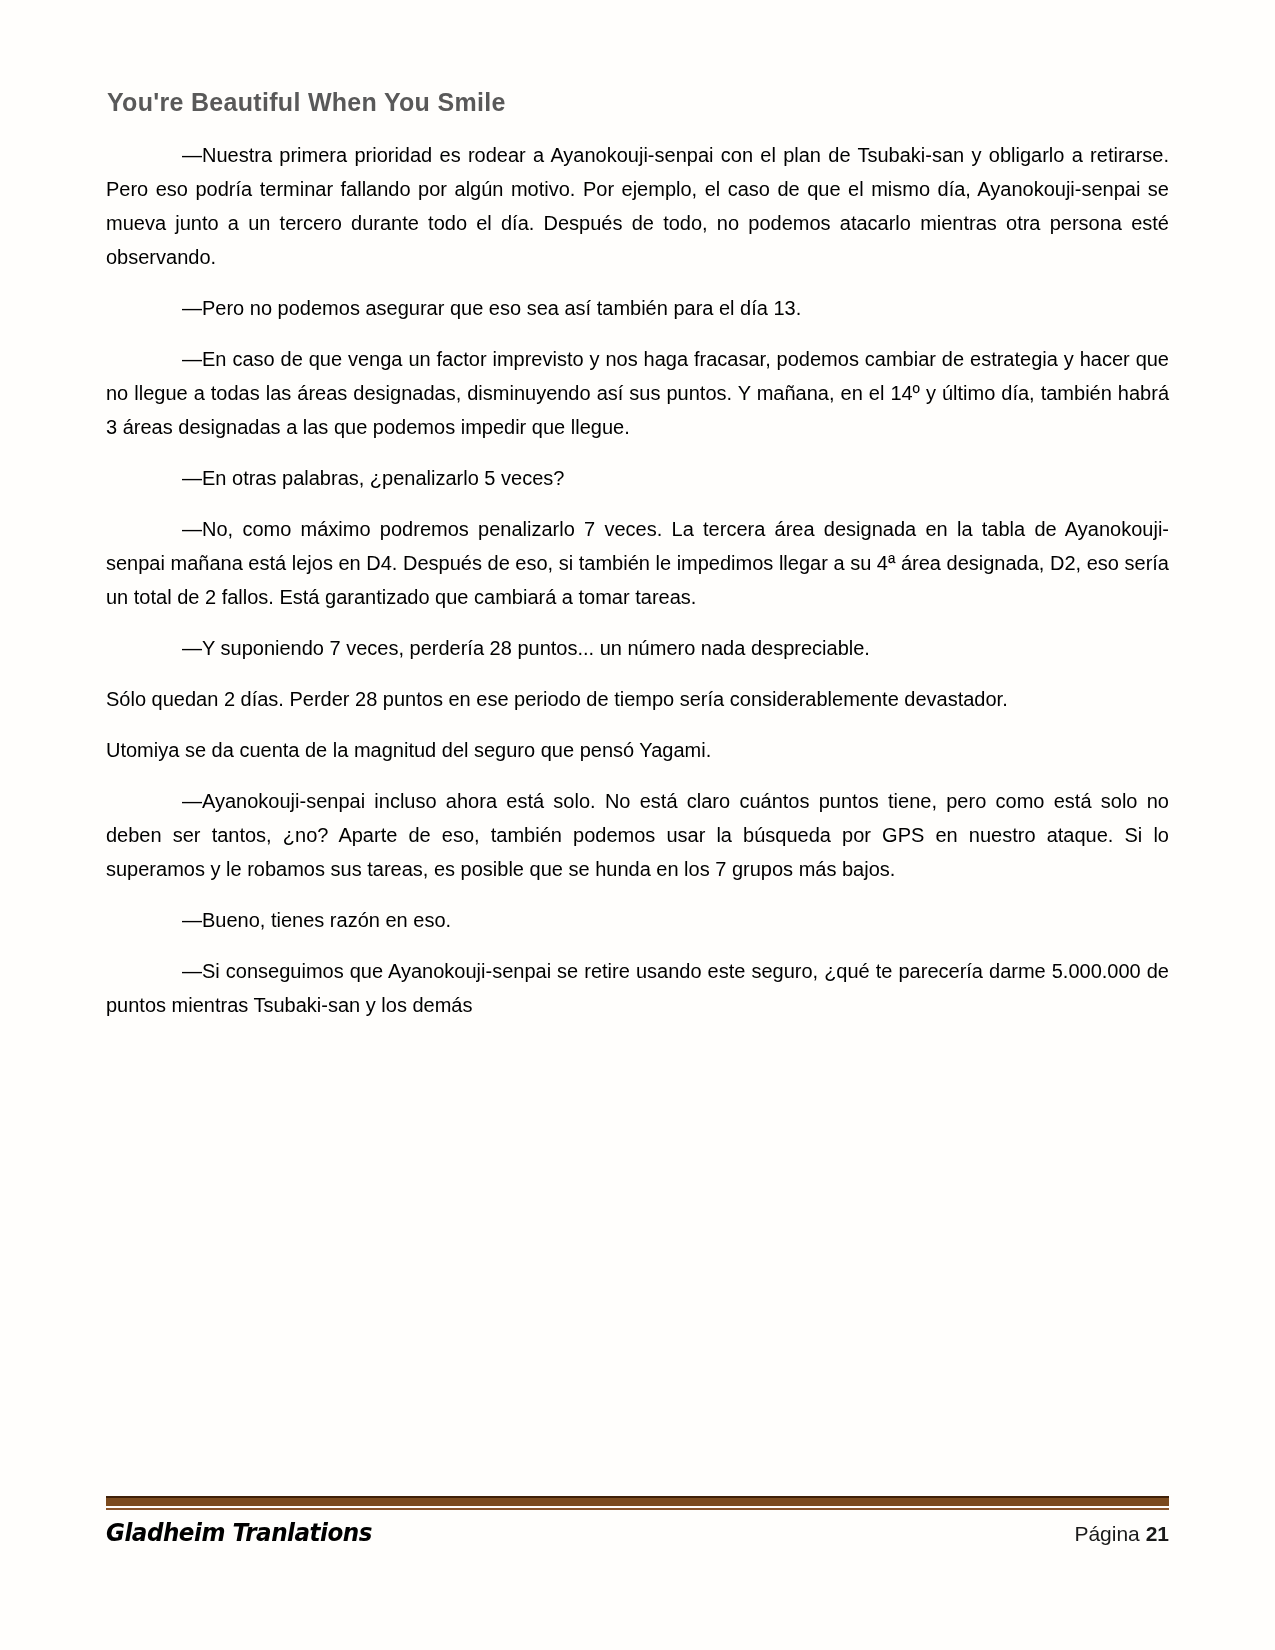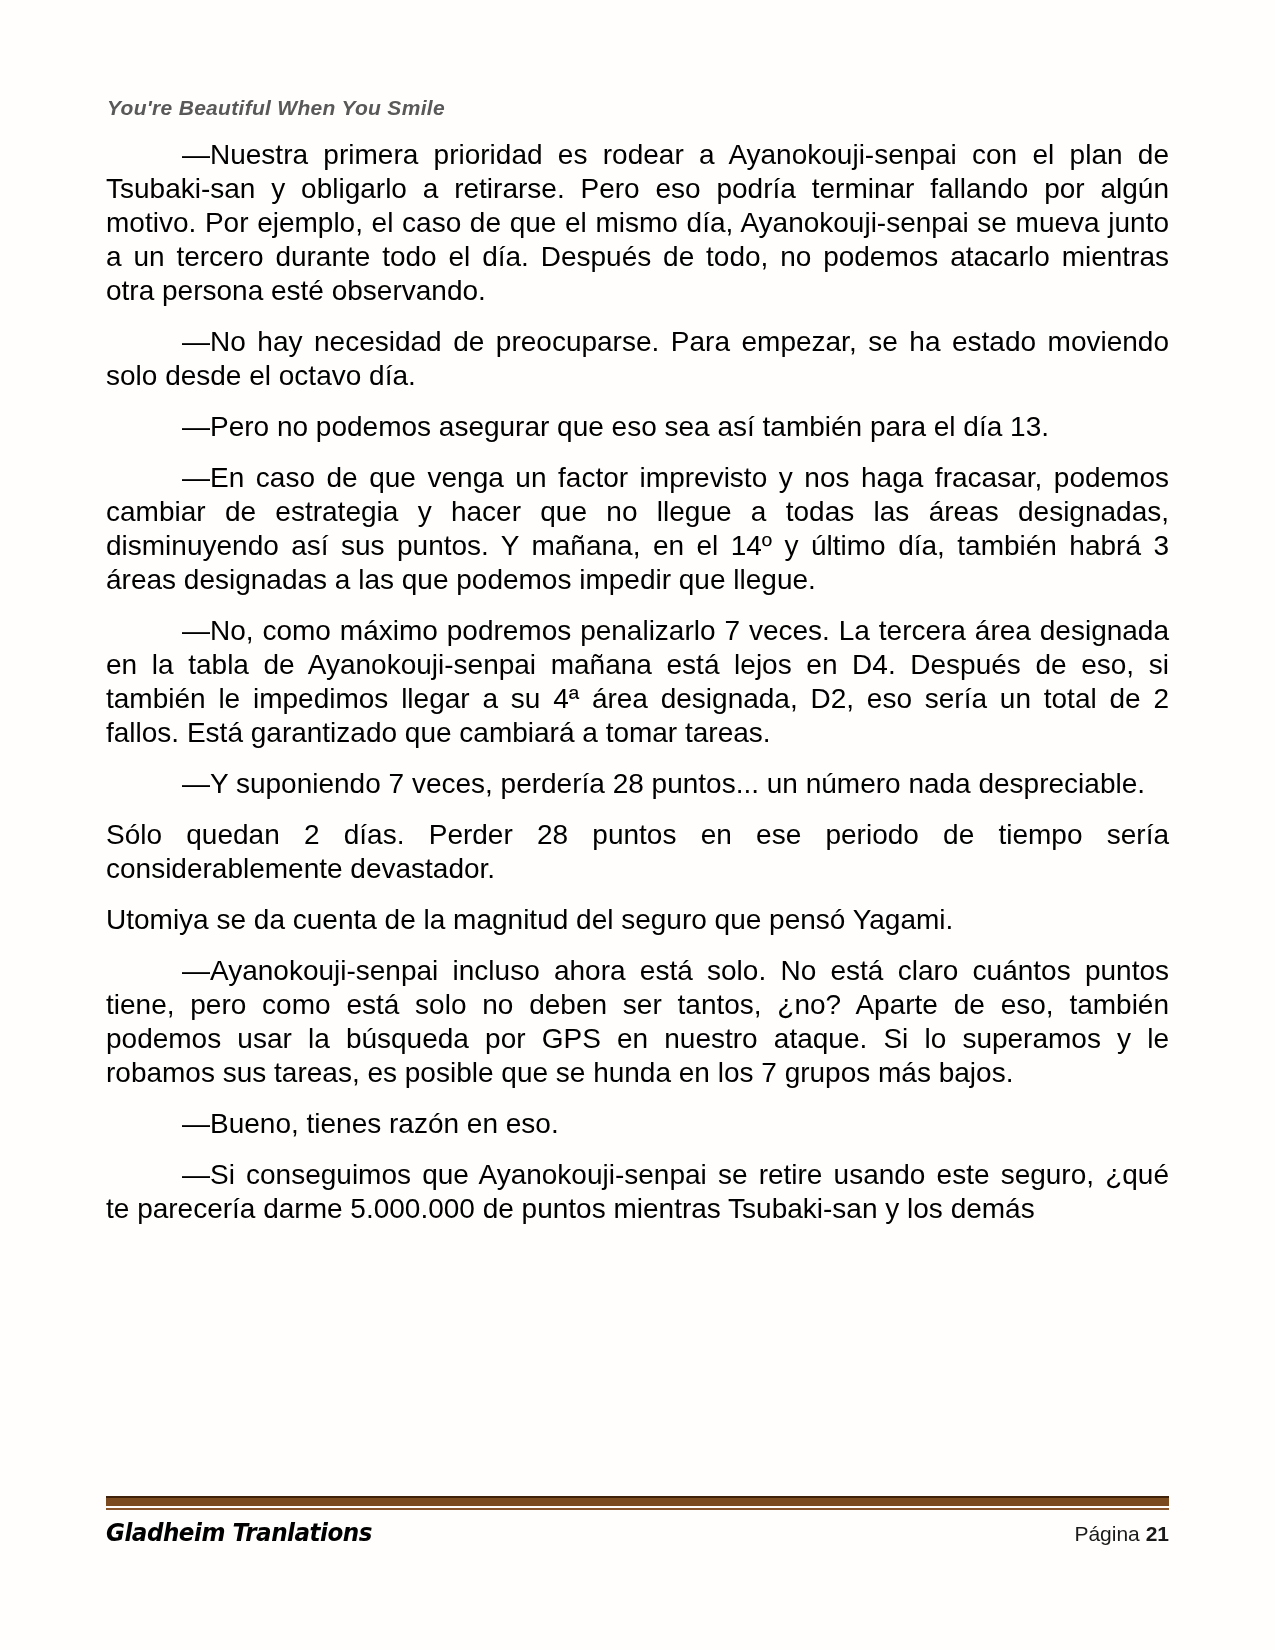--- a/index.html
+++ b/index.html
@@ -11,37 +11,36 @@
     position: relative;
     width: 1275px;
     height: 1650px;
     background: var(--page-bg, #fffefc);
     font-family: "Liberation Sans", sans-serif;
     color: var(--text-color, #000000);
     overflow: hidden;
   }
   .running-header {
     position: absolute;
-    top: 96px;
+    top: 88px;
     left: 107px;
-    font-size: 21px;
+    font-size: 25px;
     font-weight: bold;
-    font-style: italic;
     color: var(--header-gray, #595959);
     letter-spacing: 0.3px;
   }
   .content {
     position: absolute;
     top: 138px;
     left: 106px;
     width: 1063px;
   }
   .content p {
     margin: 0 0 17px 0;
-    font-size: 28px;
+    font-size: 20px;
     line-height: 34px;
     text-align: justify;
     color: var(--text-color, #000000);
   }
   .content p.indent {
     text-indent: 76px;
   }
   .page-footer {
     position: absolute;
     top: 1496px;
@@ -90,23 +89,23 @@
 </head>
 <body>
 
 <div class="page">
 
   <div class="running-header">You're Beautiful When You Smile</div>
 
   <div class="content">
 
   <p class="indent">—Nuestra primera prioridad es rodear a Ayanokouji-senpai con el plan de Tsubaki-san y obligarlo a retirarse. Pero eso podría terminar fallando por algún motivo. Por ejemplo, el caso de que el mismo día, Ayanokouji-senpai se mueva junto a un tercero durante todo el día. Después de todo, no podemos atacarlo mientras otra persona esté observando.</p>
-      <p class="indent">—No hay necesidad de preocuparse. Para empezar, se ha estado moviendo solo desde el octavo día.</p>
       <p class="indent">—Pero no podemos asegurar que eso sea así también para el día 13.</p>
       <p class="indent">—En caso de que venga un factor imprevisto y nos haga fracasar, podemos cambiar de estrategia y hacer que no llegue a todas las áreas designadas, disminuyendo así sus puntos. Y mañana, en el 14º y último día, también habrá 3 áreas designadas a las que podemos impedir que llegue.</p>
+      <p class="indent">—En otras palabras, ¿penalizarlo 5 veces?</p>
       <p class="indent">—No, como máximo podremos penalizarlo 7 veces. La tercera área designada en la tabla de Ayanokouji-senpai mañana está lejos en D4. Después de eso, si también le impedimos llegar a su 4ª área designada, D2, eso sería un total de 2 fallos. Está garantizado que cambiará a tomar tareas.</p>
       <p class="indent">—Y suponiendo 7 veces, perdería 28 puntos... un número nada despreciable.</p>
       <p>Sólo quedan 2 días. Perder 28 puntos en ese periodo de tiempo sería considerablemente devastador.</p>
       <p>Utomiya se da cuenta de la magnitud del seguro que pensó Yagami.</p>
       <p class="indent">—Ayanokouji-senpai incluso ahora está solo. No está claro cuántos puntos tiene, pero como está solo no deben ser tantos, ¿no? Aparte de eso, también podemos usar la búsqueda por GPS en nuestro ataque. Si lo superamos y le robamos sus tareas, es posible que se hunda en los 7 grupos más bajos.</p>
       <p class="indent">—Bueno, tienes razón en eso.</p>
       <p class="indent">—Si conseguimos que Ayanokouji-senpai se retire usando este seguro, ¿qué te parecería darme 5.000.000 de puntos mientras Tsubaki-san y los demás</p>
     </div>
 
   <div class="page-footer">

